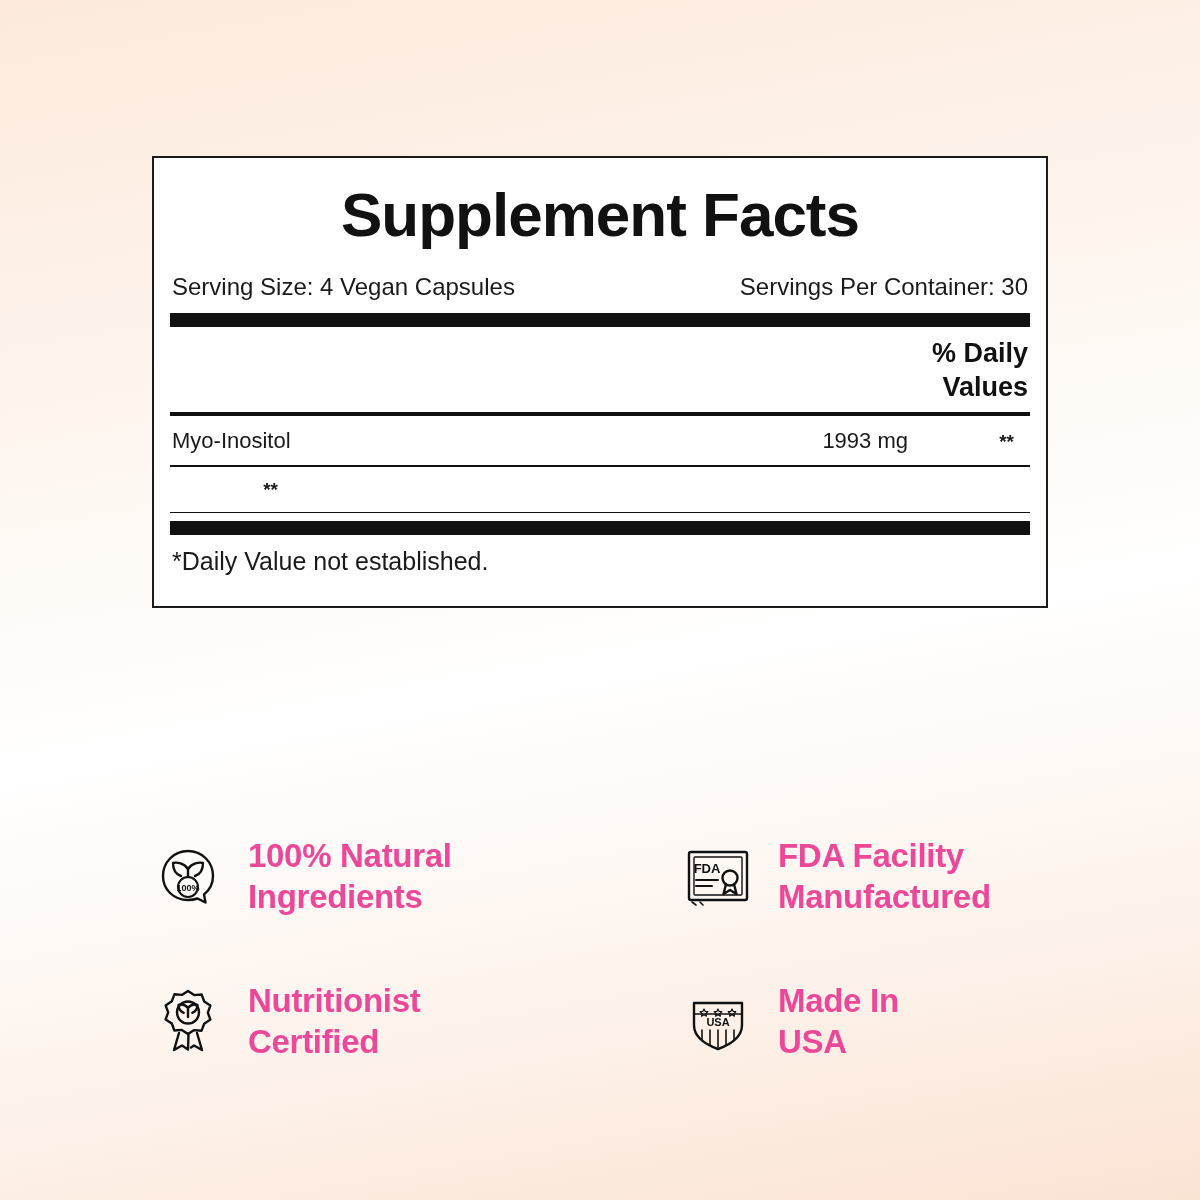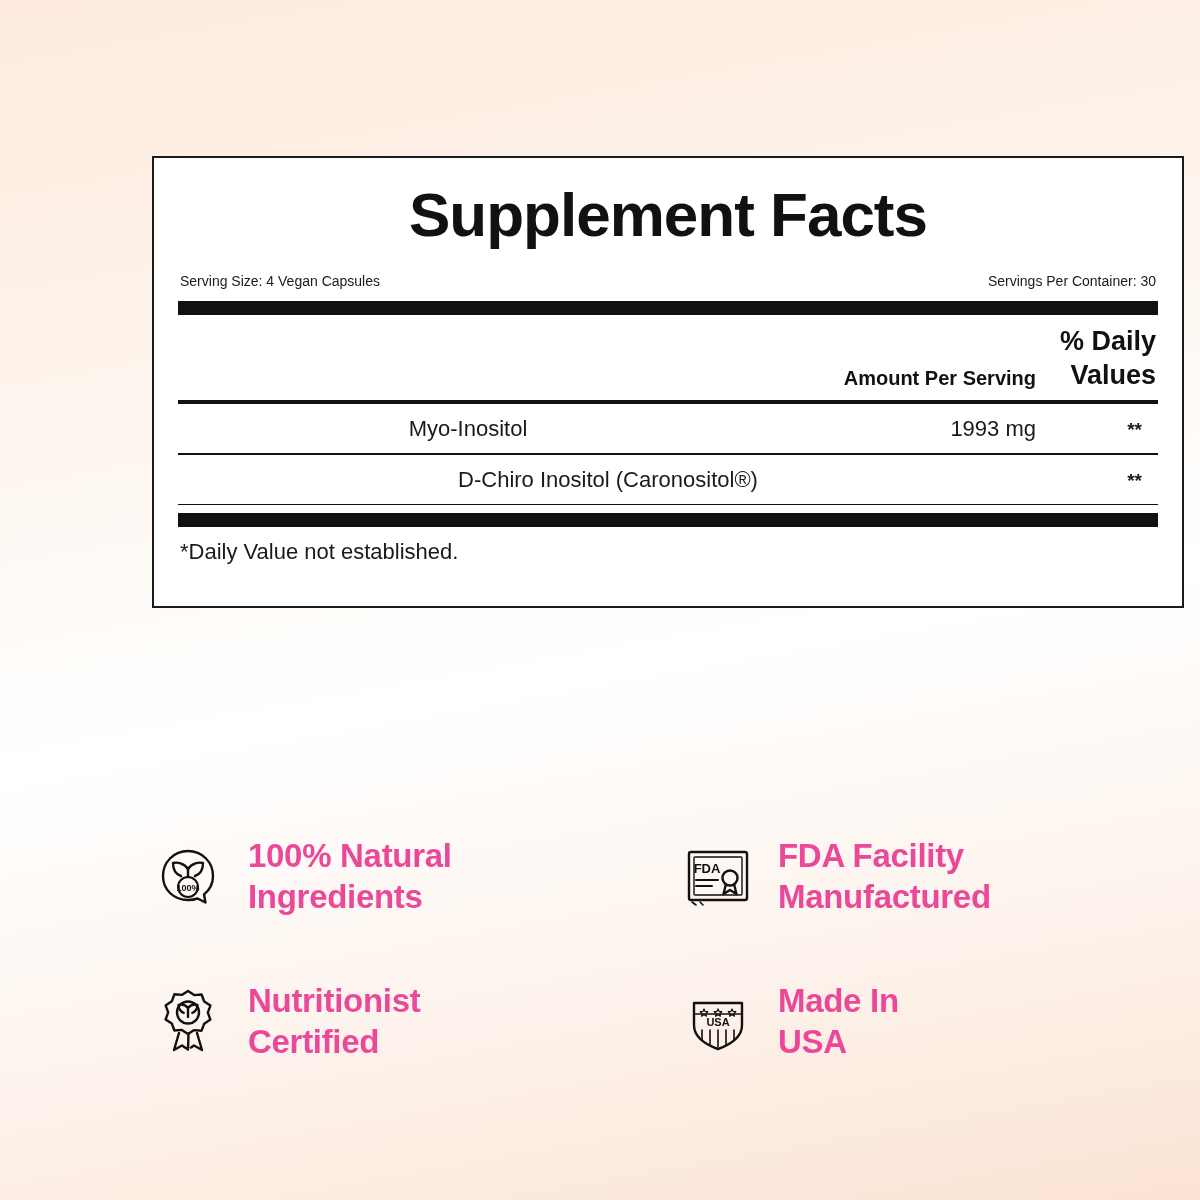--- a/index.html
+++ b/index.html
@@ -13,43 +13,43 @@
     background: linear-gradient(170deg, #fdeadd 0%, #fdf0e6 18%, #fefaf6 42%, #ffffff 55%, #fdf3ec 78%, #fbe3d4 100%);
     overflow: hidden;
     position: relative;
   }
 
   
   .panel {
     position: absolute;
     left: 152px;
     top: 156px;
-    width: 1032px;
+    width: 896px;
     height: 452px;
     background: #ffffff;
     border: 2px solid #1a1a1a;
     box-sizing: border-box;
-    padding: 0 24px;
+    padding: 0 16px;
   }
 
   .panel-title {
     font-size: 62px;
     font-weight: 700;
     letter-spacing: -1px;
     color: #111111;
     text-align: center;
     margin: 24px 0 0 0;
     line-height: 1.08;
   }
 
   .serving-row {
     display: flex;
     justify-content: space-between;
     align-items: baseline;
-    font-size: 14px;
+    font-size: 24px;
     color: #1a1a1a;
     margin-top: 24px;
     padding: 0 2px;
     text-align: right;
   }
 
   .rule-thick {
     height: 14px;
     background: #111111;
     margin-top: 12px;
@@ -94,40 +94,39 @@
 
   .ing-row {
     display: flex;
     align-items: baseline;
     padding: 12px 2px 11px 2px;
   }
   .ing-name {
     flex: 1;
     font-size: 22px;
     color: #1a1a1a;
-    text-align: center;
   }
   .ing-amount {
     width: 280px;
     text-align: right;
     font-size: 22px;
     color: #1a1a1a;
   }
   .ing-dv {
     width: 120px;
     text-align: right;
     font-size: 19px;
     color: #1a1a1a;
     font-weight: 600;
     padding-right: 14px;
     box-sizing: border-box;
   }
 
   .footnote {
-    font-size: 22px;
+    font-size: 25px;
     color: #1a1a1a;
     padding: 12px 2px 0 2px;
   }
 
   
   .badges {
     position: absolute;
     left: 150px;
     top: 835px;
     width: 900px;
@@ -165,37 +164,35 @@
   <div class="panel-title">Supplement Facts</div>
 
   <div class="serving-row">
     <span>Serving Size: 4 Vegan Capsules</span>
     <span>Servings Per Container: 30</span>
   </div>
 
   <div class="rule-thick"></div>
 
   <div class="head-row">
-    <div class="head-amount">Amount Per Serving</div>
     <div class="head-dv">% Daily
 Values</div>
   </div>
 
   <div class="rule-med"></div>
 
   <div class="ing-row">
     <div class="ing-name">Myo-Inositol</div>
     <div class="ing-amount">1993 mg</div>
     <div class="ing-dv">**</div>
   </div>
 
   <div class="rule-thin"></div>
 
   <div class="ing-row">
-    <div class="ing-name">D-Chiro Inositol (Caronositol®)</div>
     <div class="ing-dv">**</div>
   </div>
 
   <div class="rule-thin"></div>
 
   <div class="rule-thick-bottom"></div>
 
   <div class="footnote">*Daily Value not established.</div>
 </div>
 

